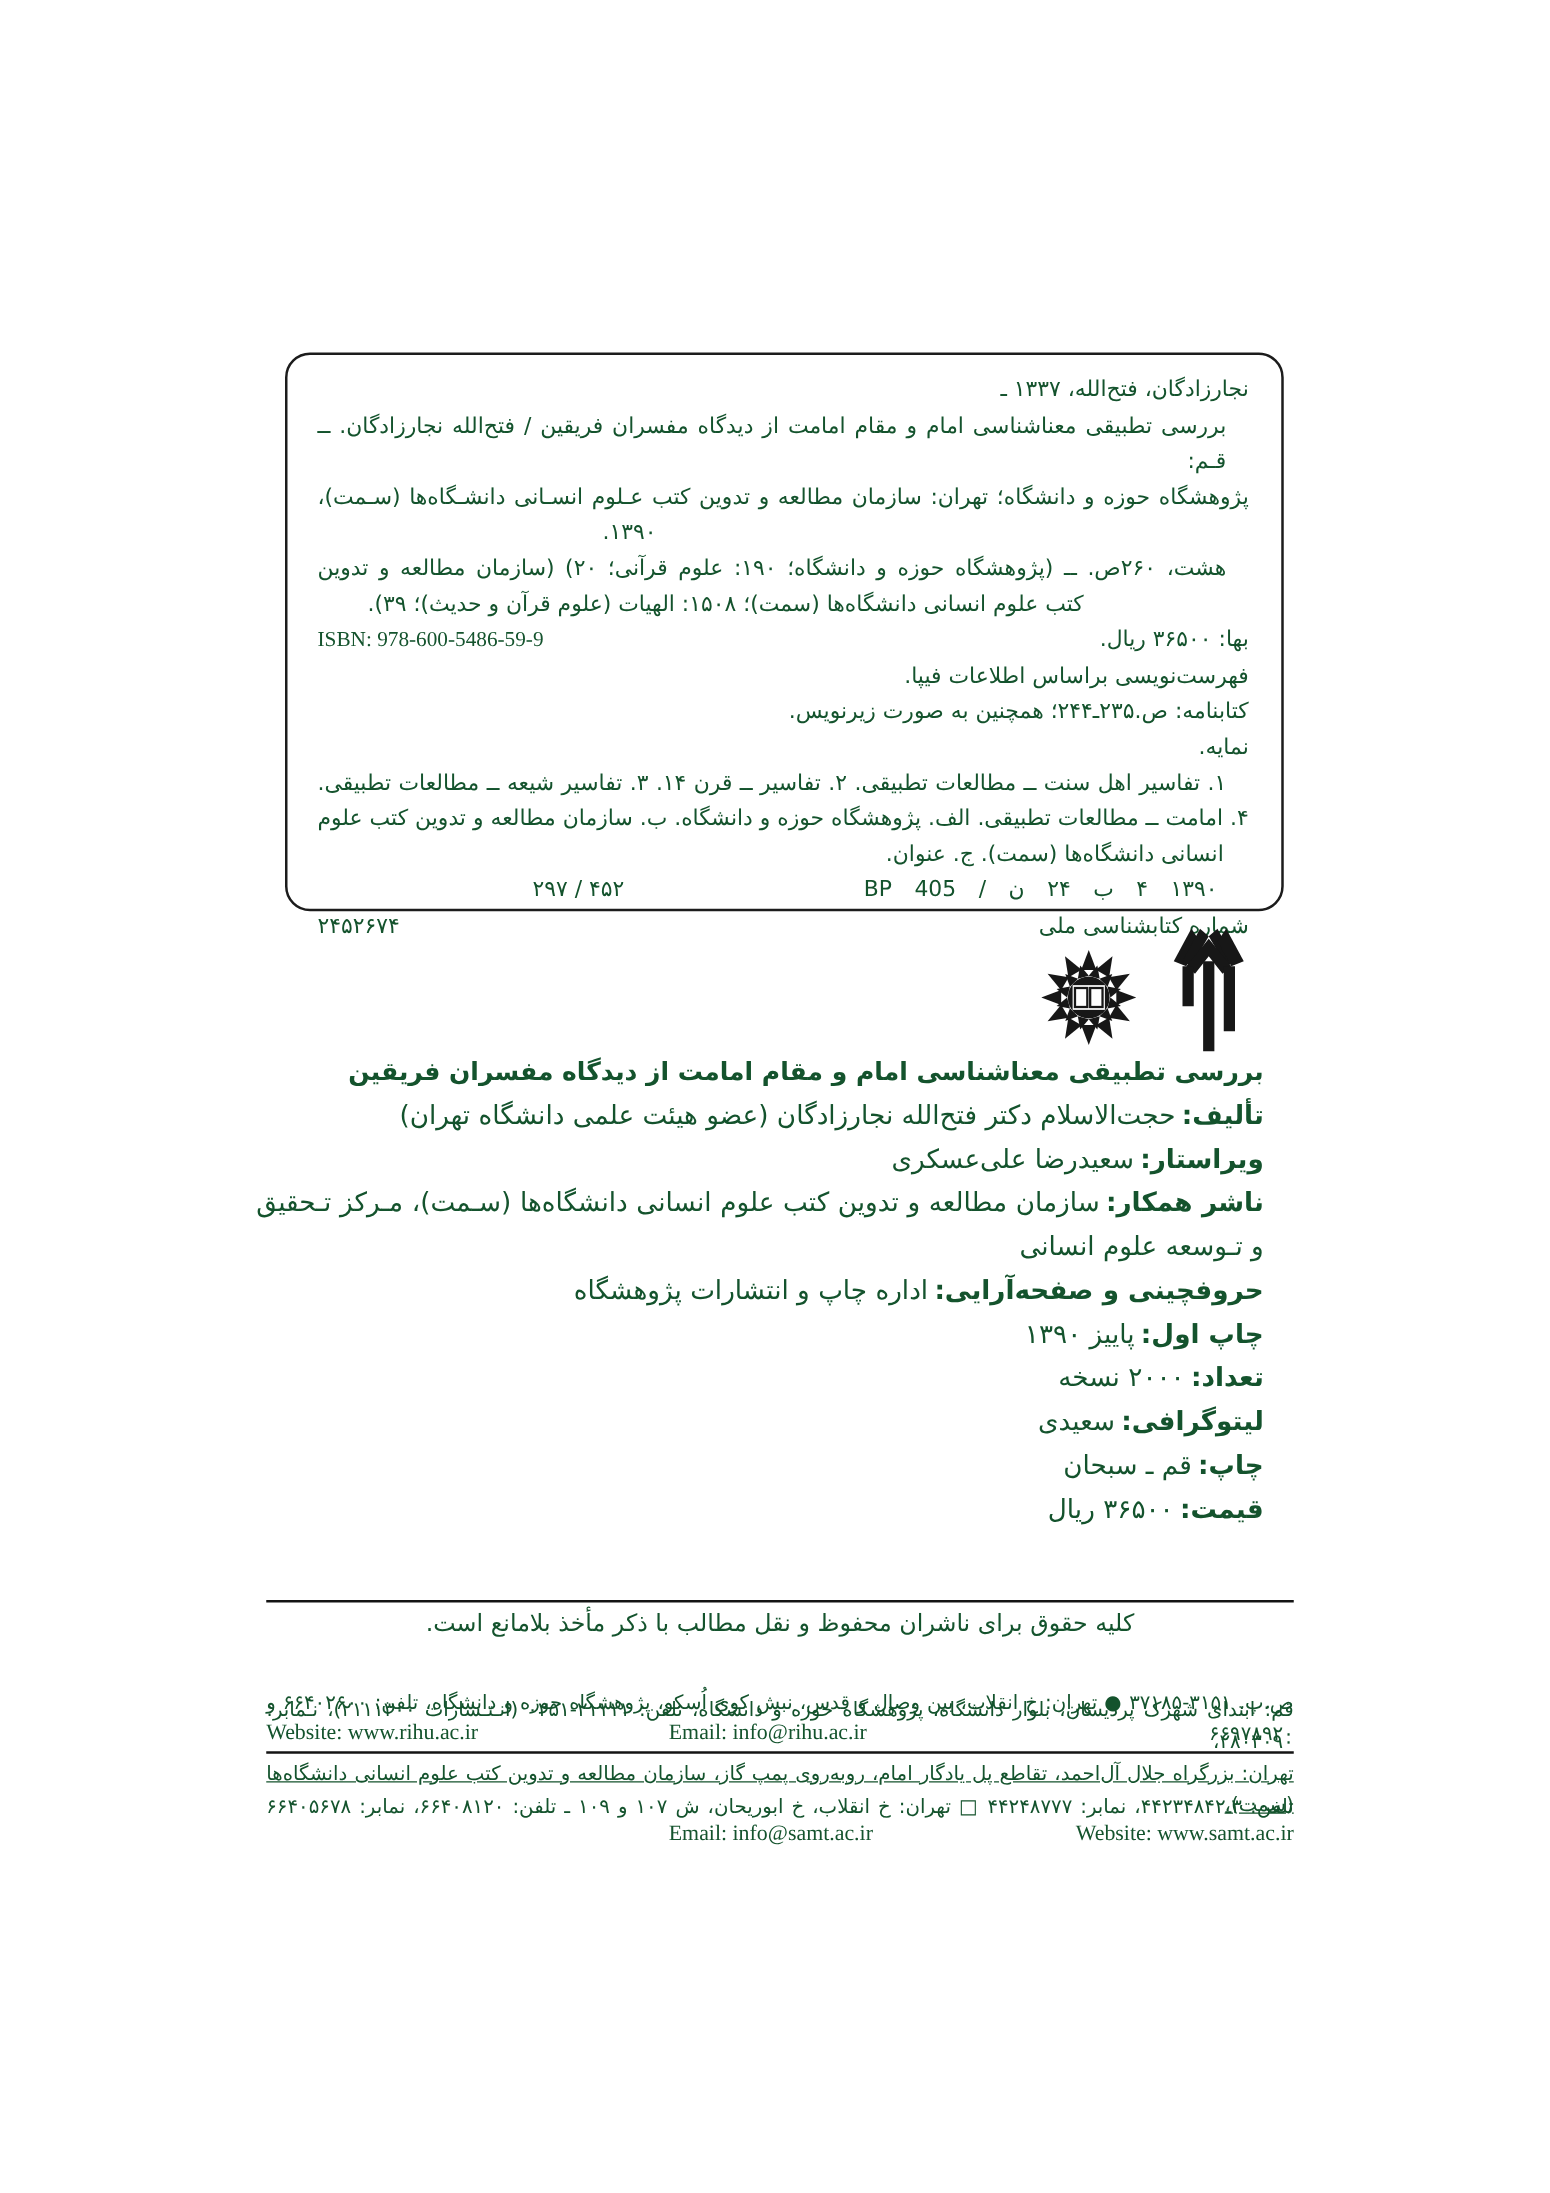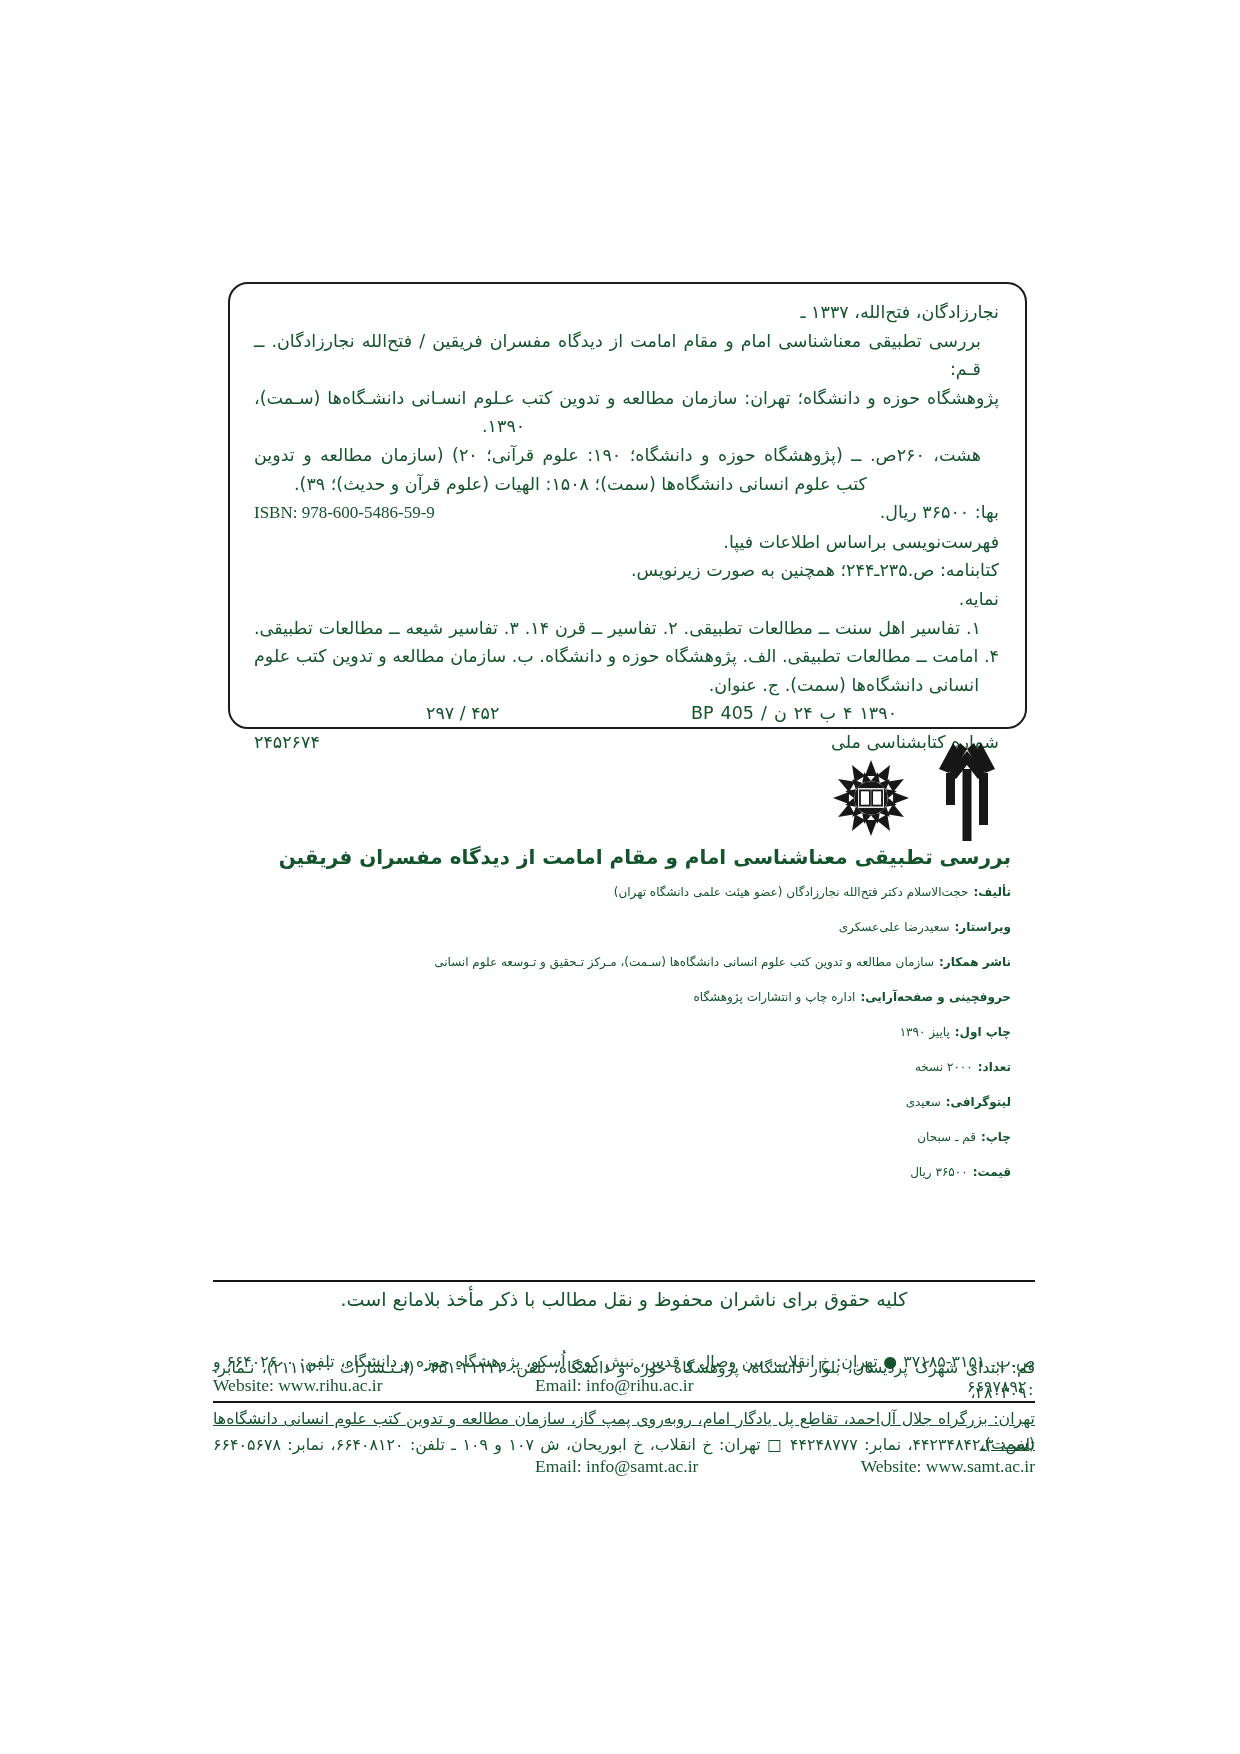--- a/index.html
+++ b/index.html
@@ -19,30 +19,30 @@
   .right{text-align:right;}
   .just{text-align:justify; text-align-last:justify;}
   .indent{padding-right:18px;}
   .year-line{text-align:left; padding-left:228px;}
   .cont-left{text-align:left; padding-left:40px;}
   .subj3{text-align:right; padding-left:0; padding-right:20px;}
   .row-between{display:flex; justify-content:space-between; align-items:baseline;}
   .latin{direction:ltr; unicode-bidi:isolate; font-family:"Liberation Serif", serif; font-size:17px;}
   .callrow{position:relative; height:28.6px; direction:ltr;}
   .dewey{position:absolute; left:172px; top:0; direction:ltr; unicode-bidi:isolate;}
-  .callno{position:absolute; left:437px; top:0; display:inline-flex; direction:ltr; gap:7px;}
+  .callno{position:absolute; left:437px; top:0; display:inline-flex; direction:ltr; gap:18px;}
   .callno span{unicode-bidi:isolate;}
   
   .logo{position:absolute;}
   .rihu-logo{left:833px; top:760px; width:76px; height:76px;}
   .samt-logo{left:936px; top:739px; width:62px; height:104px;}
   
   .pub{position:absolute; left:205px; top:842px; width:806px; text-align:right;}
   .pub-title{font-weight:bold; font-size:20px; line-height:30px; margin-bottom:3px;}
-  .prow{font-size:12px; line-height:35px;}
+  .prow{font-size:21px; line-height:35px;}
   .prow .lbl{font-weight:bold; margin-left:5px;}
   .prow.wrap2{text-align:justify;}
   
   .hr{position:absolute; left:213px; width:822px; background:#141414;}
   .hr1{top:1280px; height:2px;}
   .hr2{top:1401px; height:1.5px;}
   .rights{position:absolute; left:213px; top:1288px; width:822px; text-align:center; font-size:19px;}
   .fline{position:absolute; left:213px; width:822px; font-size:15.8px; line-height:25px;
          text-align:justify; text-align-last:justify;}
   .f-r1{top:1355px;} .f-r2{top:1349px;}

